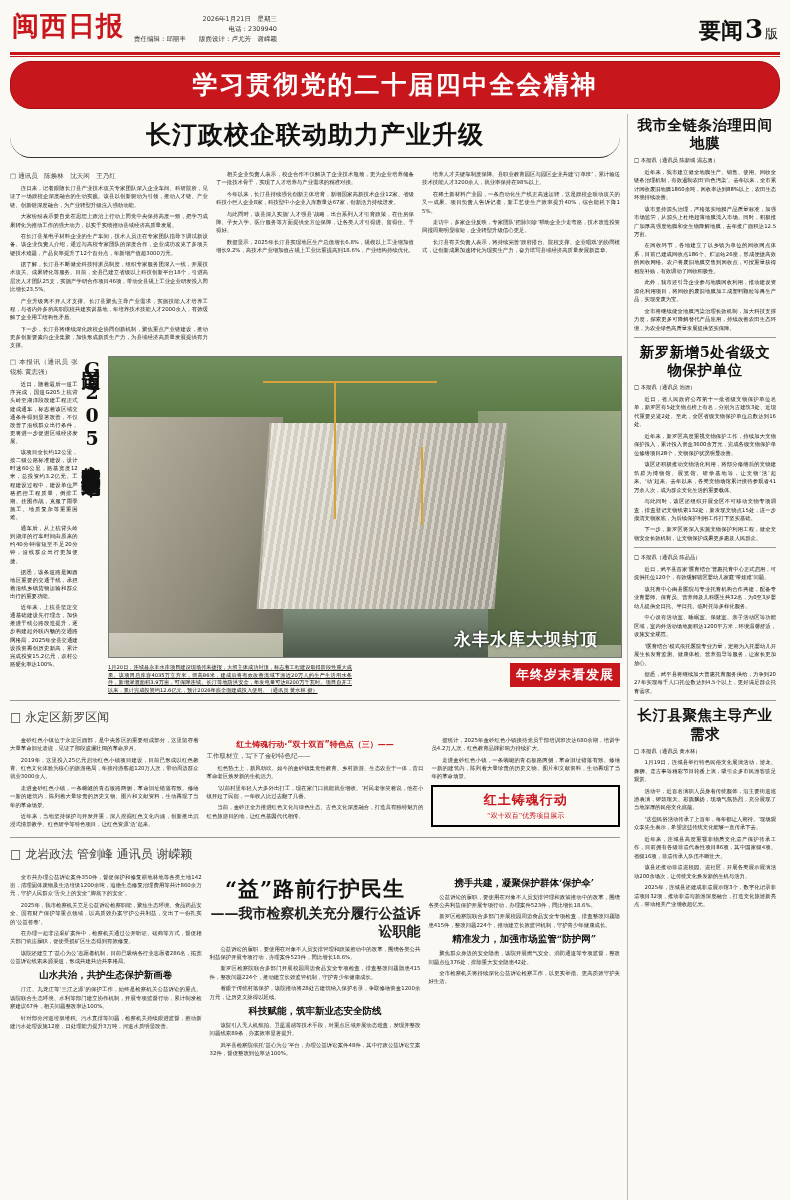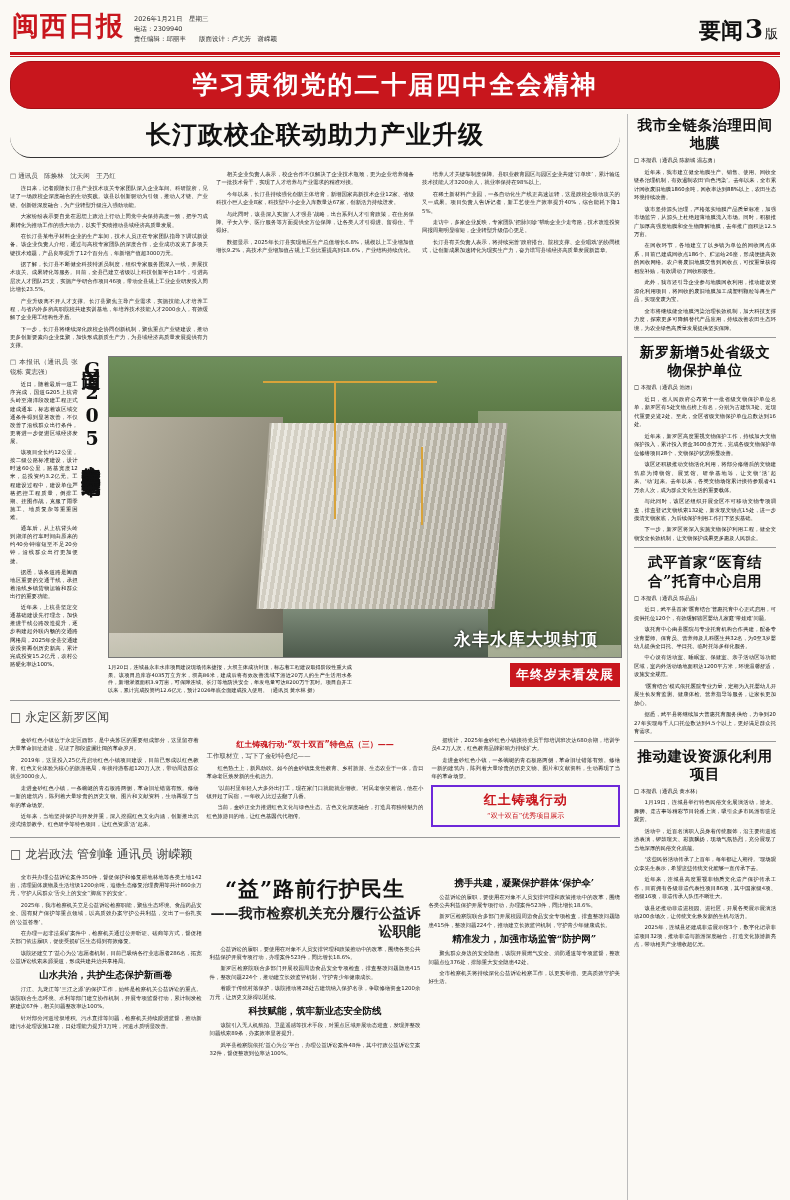--- a/index.html
+++ b/index.html
@@ -14,21 +14,21 @@
   }
   
   .masthead{display:flex;align-items:flex-start;justify-content:space-between;padding:2px 2px 4px 2px;gap:44px;}
   .mast-left{display:flex;align-items:flex-start;gap:10px;}
   .logo{
     color:#c8161d;font-family:"DejaVu Serif","Liberation Serif",serif;
     font-weight:bold;font-size:27px;letter-spacing:1px;line-height:1;
     padding-top:4px;white-space:nowrap;
   }
   .mast-meta{font-size:6.5px;line-height:1.55;color:#333;padding-top:6px;}
-  .mast-meta div{white-space:nowrap;}
+  .mast-meta div{white-space:nowrap;text-align:right;}
   .mast-right{display:flex;align-items:baseline;gap:2px;padding-top:6px;}
   .mast-right .yw{font-family:"DejaVu Serif","Liberation Serif",serif;font-weight:bold;font-size:22px;}
   .mast-right .num{font-family:"DejaVu Serif","Liberation Serif",serif;font-weight:bold;font-size:26px;}
   .mast-right .ban{font-size:13px;}
   .rule{height:3px;background:#c8161d;margin:2px 0 0 0;}
   .rule-thin{height:1px;background:#c8161d;margin:1px 0 4px 0;}
 
   
   .banner{
     background:#c8161d;color:#fff;text-align:center;
@@ -49,21 +49,21 @@
   }
   .tagline{font-size:6.5px;color:#444;margin:2px 0 3px 0;}
 
   
   .txt{font-size:5.4px;line-height:1.55;text-align:justify;color:#222;
        font-family:"DejaVu Sans","Liberation Sans",sans-serif;
        word-break:break-all;}
   .txt p{margin:0 0 3px 0;text-indent:2em;}
   .cols3{display:flex;gap:8px;}
   .cols3 > div{flex:1;margin-top:8px;}
-  .cols2{display:flex;gap:24px;}
+  .cols2{display:flex;gap:24px;text-decoration:underline;}
   .cols2 > div{flex:1;}
 
   .sep{border-top:1px solid #999;margin:5px 0;}
 
   
   .mid{display:flex;gap:6px;margin-top:3px;}
   .vert-block{width:92px;display:flex;gap:3px;}
   .vert-head{
     writing-mode:vertical-rl;text-orientation:upright;
     font-family:"DejaVu Serif","Liberation Serif",serif;font-weight:bold;
@@ -107,21 +107,21 @@
   
   .kicker{font-size:8px;color:#c8161d;font-weight:bold;margin:3px 0 2px 0;text-align:center;}
   .headline2{
     text-align:center;font-size:20px;letter-spacing:1px;margin:1px 0 4px 0;
   }
   .headline3{
     text-align:center;font-size:21px;letter-spacing:1px;margin:2px 0 2px 0;
   }
   .subhead{text-align:right;font-size:14px;margin:0 0 4px 0;color:#222;}
   .redbox{
-    border:2px solid #6d28d9;padding:4px 5px;text-align:center;margin:4px 0;
+    border:2px solid #000000;padding:4px 5px;text-align:center;margin:4px 0;
   }
   .redbox .t1{color:#c8161d;font-family:"DejaVu Serif","Liberation Serif",serif;
     font-weight:bold;font-size:13px;letter-spacing:1px;}
   .redbox .t2{color:#c8161d;font-size:7px;margin-top:2px;}
   .small-head{font-size:12px;color:#444;margin:3px 0 2px 0;}
   .mini-title{font-family:"DejaVu Serif","Liberation Serif",serif;font-weight:bold;
     font-size:9.5px;text-align:center;margin:4px 0 3px 0;}
 
   
   .side-head{
@@ -329,35 +329,34 @@
           <p>近年来，新罗区高度重视文物保护工作，持续加大文物保护投入，累计投入资金3600余万元，完成各级文物保护单位修缮项目28个，文物保护状况明显改善。</p>
           <p>该区还积极推动文物活化利用，将部分修缮后的文物建筑辟为博物馆、展览馆、研学基地等，让文物‘活’起来、‘动’起来。去年以来，各类文物场馆累计接待参观者41万余人次，成为群众文化生活的重要载体。</p>
           <p>与此同时，该区还组织开展全区不可移动文物专项调查，排查登记文物线索132处，新发现文物点15处，进一步摸清文物家底，为后续保护利用工作打下坚实基础。</p>
           <p>下一步，新罗区将深入实施文物保护利用工程，健全文物安全长效机制，让文物保护成果更多惠及人民群众。</p>
         </div>
       </div>
 
       <div class="sep"></div>
 
       <div>
-        <div class="side-head">武平首家“医育结合”托育中心启用</div>
         <div class="side-txt">
           <p style="text-indent:0">□ 本报讯（通讯员 陈晶晶）</p>
           <p>近日，武平县首家‘医育结合’普惠托育中心正式启用，可提供托位120个，有效缓解辖区婴幼儿家庭‘带娃难’问题。</p>
           <p>该托育中心由县医院与专业托育机构合作共建，配备专业育婴师、保育员、营养师及儿科医生共32名，为0至3岁婴幼儿提供全日托、半日托、临时托等多样化服务。</p>
           <p>中心设有活动室、睡眠室、保健室、亲子活动区等功能区域，室内外活动场地面积达1200平方米，环境温馨舒适，设施安全规范。</p>
           <p>‘医育结合’模式依托医院专业力量，定期为入托婴幼儿开展生长发育监测、健康体检、营养指导等服务，让家长更加放心。</p>
           <p>据悉，武平县将继续加大普惠托育服务供给，力争到2027年实现每千人口托位数达到4.5个以上，更好满足群众托育需求。</p>
         </div>
       </div>
 
       <div class="sep"></div>
 
       <div>
-        <div class="side-head">推动建设资源化利用项目</div>
+        <div class="side-head">长汀县聚焦主导产业需求</div>
         <div class="side-txt">
           <p style="text-indent:0">□ 本报讯（通讯员 黄水林）</p>
           <p>1月19日，连城县举行特色民俗文化展演活动，游龙、舞狮、走古事等精彩节目轮番上演，吸引众多市民游客驻足观赏。</p>
           <p>活动中，近百名演职人员身着传统服饰，沿主要街道巡游表演，锣鼓喧天、彩旗飘扬，现场气氛热烈，充分展现了当地深厚的民俗文化底蕴。</p>
           <p>‘这些民俗活动传承了上百年，每年都让人期待。’现场观众李先生表示，希望这些传统文化能够一直传承下去。</p>
           <p>近年来，连城县高度重视非物质文化遗产保护传承工作，目前拥有各级非遗代表性项目86项，其中国家级4项、省级16项，非遗传承人队伍不断壮大。</p>
           <p>该县还推动非遗进校园、进社区，开展各类展示展演活动200余场次，让传统文化焕发新的生机与活力。</p>
           <p>2025年，连城县还建成非遗展示馆3个，数字化记录非遗项目32项，推动非遗与旅游深度融合，打造文化旅游新亮点，带动相关产业增收超亿元。</p>
         </div>
       </div>

